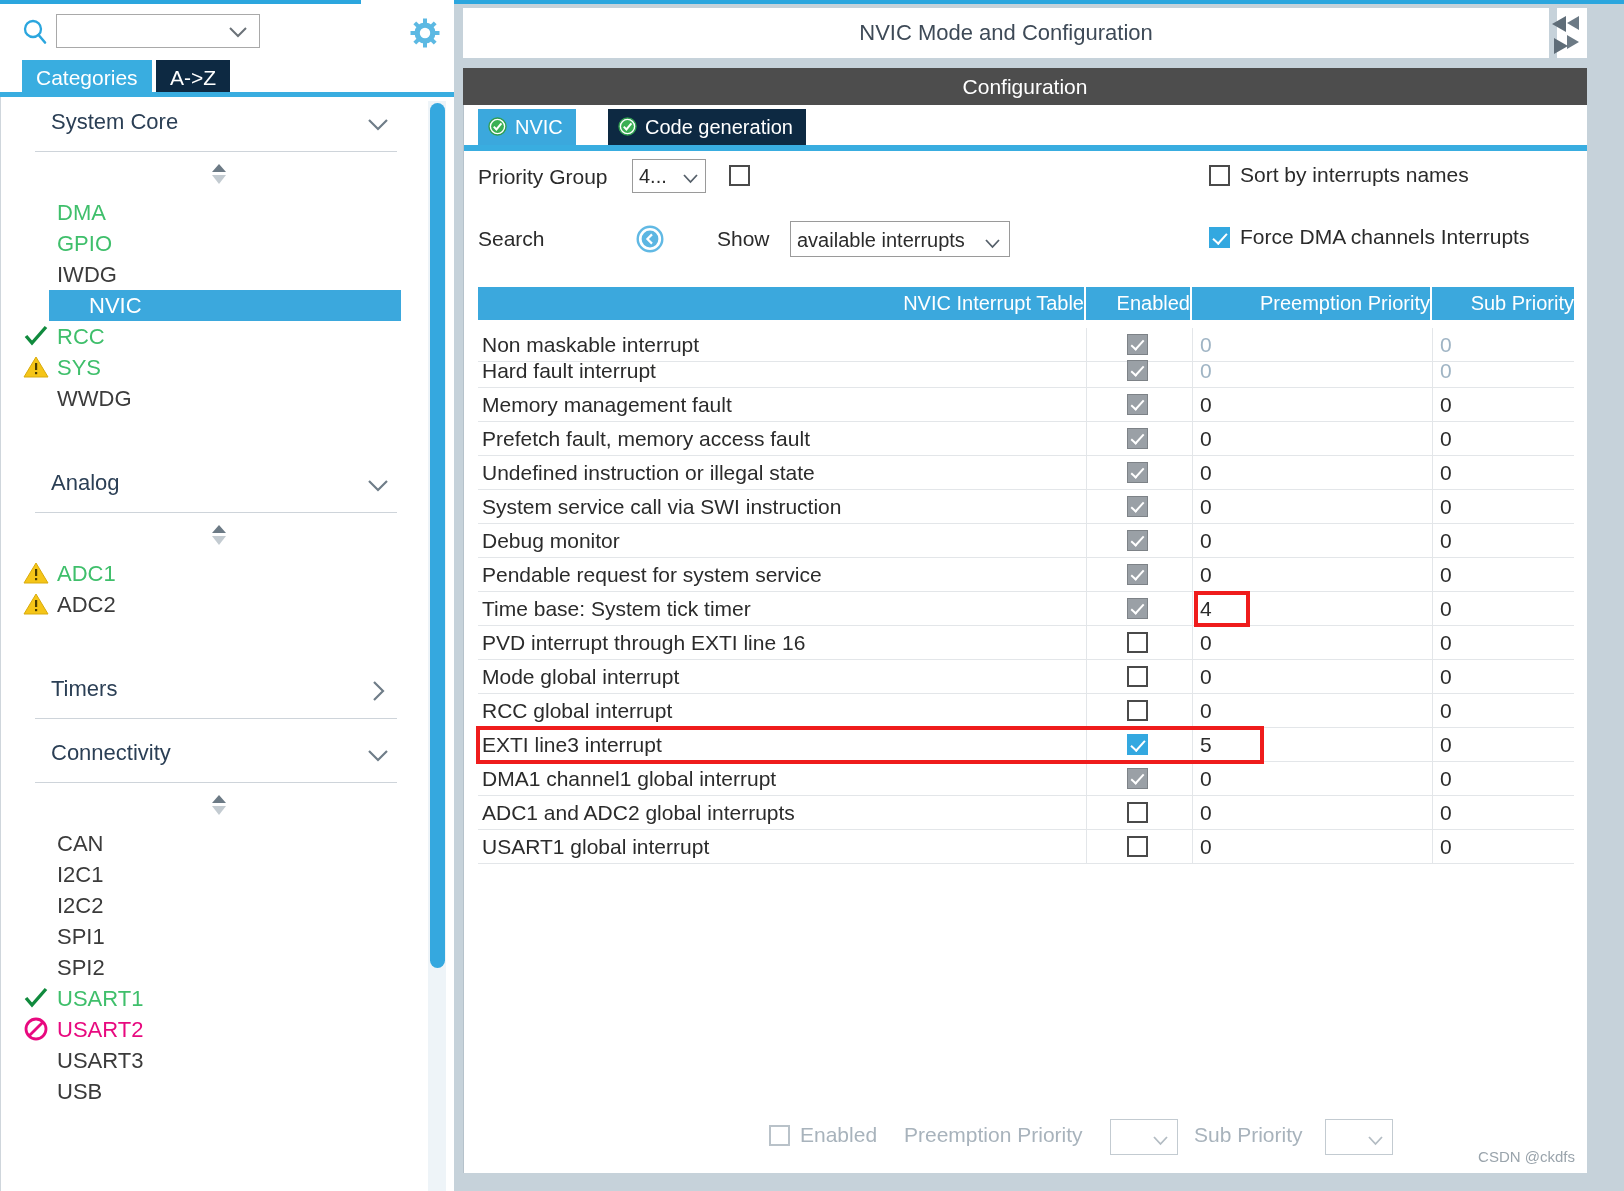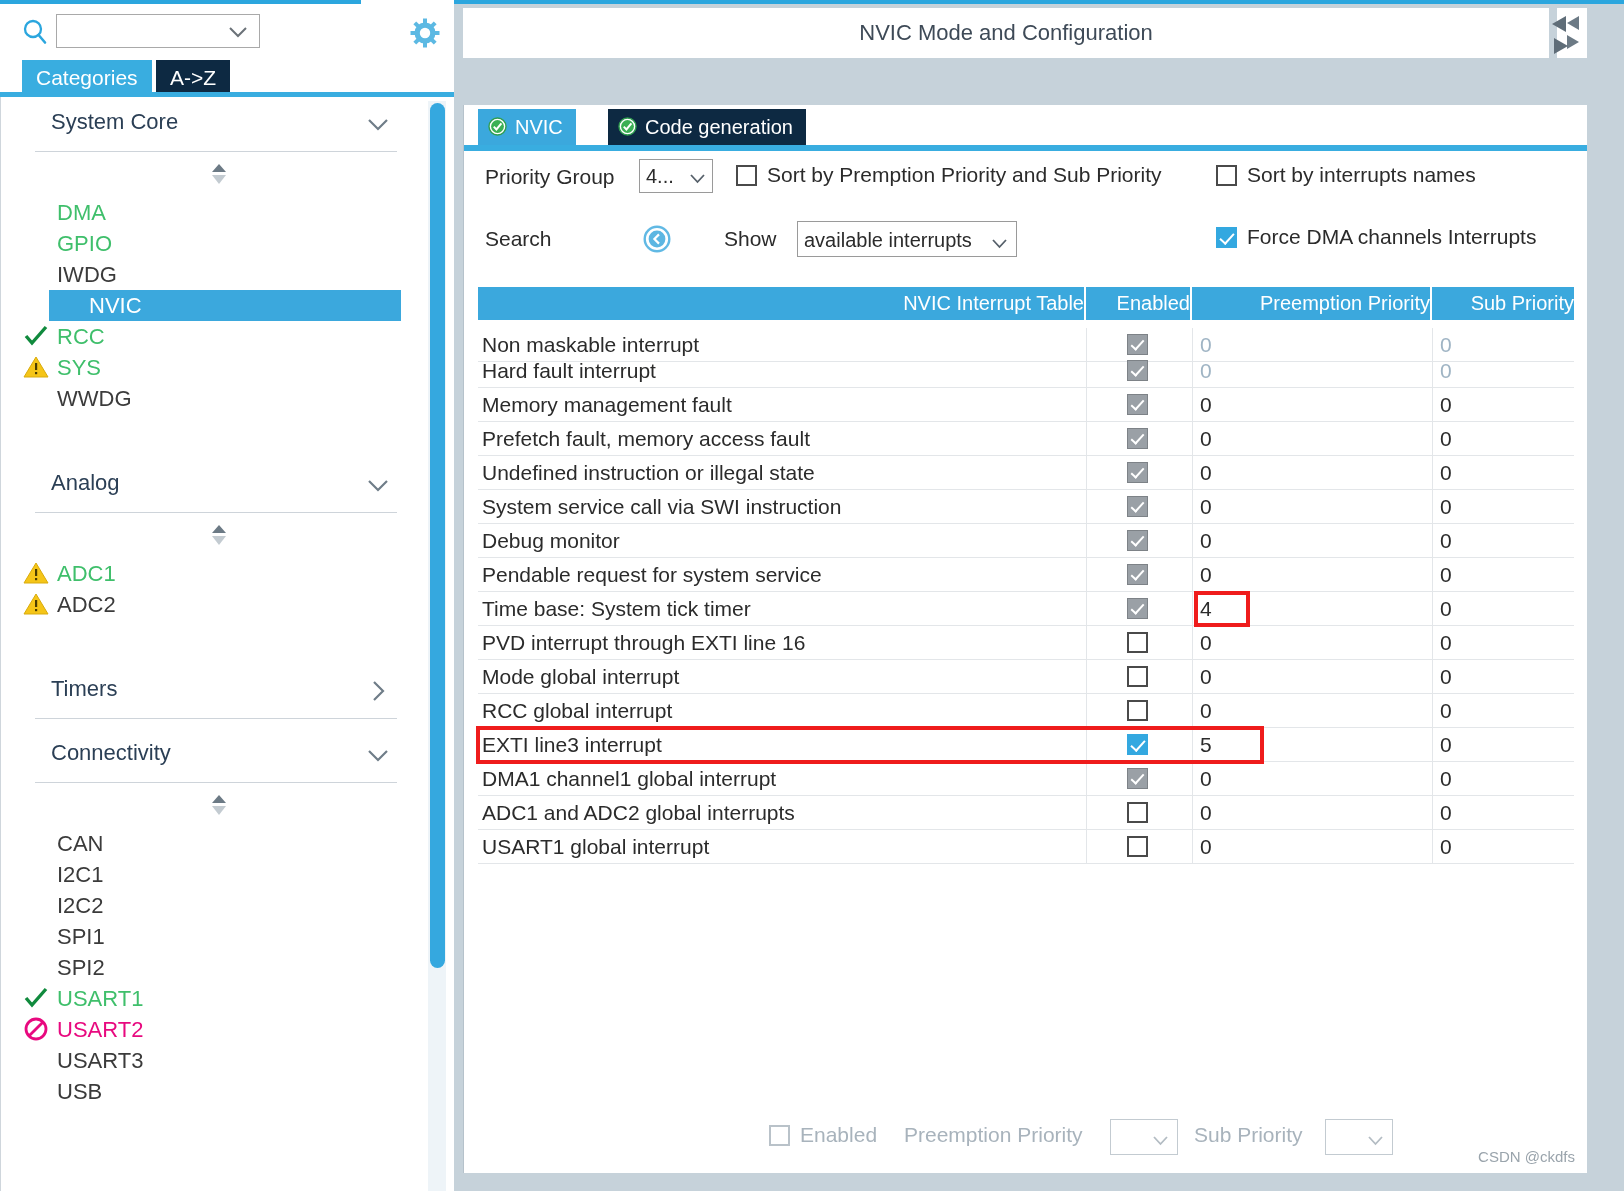--- a/index.html
+++ b/index.html
@@ -101,21 +101,21 @@
   #tabstrip{position:absolute;left:0;top:4px;width:1124px;height:36px;}
   .ctab{
     position:absolute;top:0;height:36px;line-height:36px;font-size:20px;
     color:#ffffff;padding:0 13px 0 10px;box-sizing:border-box;white-space:nowrap;cursor:pointer;
   }
   .ctab .tick{display:inline-block;vertical-align:middle;margin-right:8px;}
   #ctab-nvic{left:14px;background:#3ba8dd;}
   #ctab-code{left:144px;background:#0d2942;}
   #tabstrip-underline{position:absolute;left:0;top:40px;width:1124px;height:6px;background:#39ade0;}
 
-  #opts{position:absolute;left:7px;top:46px;width:1124px;height:105px;}
+  #opts{position:absolute;left:0;top:46px;width:1124px;height:105px;}
   .lbl{position:absolute;font-size:21px;color:#2b2b2b;white-space:nowrap;}
   .combo{
     position:absolute;border:1px solid #9a9a9a;background:#fff;box-sizing:border-box;
     font-size:20px;color:#2b2b2b;
   }
   .combo .cv{position:absolute;left:6px;top:5px;white-space:nowrap;}
   .combo .cchev{position:absolute;top:7px;}
 
   .cbx{
     position:absolute;width:21px;height:21px;border:2px solid #4a4a4a;
@@ -310,20 +310,21 @@
 
     <div id="mode-title-bar">NVIC Mode and Configuration</div>
 
     <div id="collapse-btn">
       <svg width="30" height="50" viewBox="0 0 30 50">
         <polygon points="22,8 10,15 22,22" fill="#6c7a85"></polygon>
         <polygon points="10,27 22,34 10,41" fill="#6c7a85"></polygon>
       </svg>
     </div>
 
+    <div id="configuration-bar">Configuration</div>
 
     <div id="config-body">
 
       <div id="tabstrip">
         <div class="ctab" id="ctab-nvic">
           <span class="tick">
             <svg width="19" height="19" viewBox="0 0 19 19">
               <circle cx="9.5" cy="9.5" r="8.5" fill="#ffffff" stroke="#2f9e4f" stroke-width="1.4"></circle>
               <circle cx="9.5" cy="9.5" r="6.4" fill="#3cb054"></circle>
               <polyline points="5.8,9.6 8.4,12.4 13.4,6.4" fill="none" stroke="#ffffff" stroke-width="2"></polyline>
@@ -347,21 +348,20 @@
         <div class="combo" style="left:168px;top:8px;width:74px;height:34px;">
           <span class="cv">4...</span>
           <span class="cchev" style="right:6px;">
             <svg width="17" height="13" viewBox="0 0 17 13">
               <polyline points="2,3 8.5,10 15,3" fill="none" stroke="#56606a" stroke-width="1.8"></polyline>
             </svg>
           </span>
         </div>
 
         <span class="cbx" style="left:265px;top:14px;"></span>
-        <span class="lbl" style="left:296px;top:12px;">Sort by Premption Priority and Sub Priority</span>
 
         <span class="cbx" style="left:745px;top:14px;"></span>
         <span class="lbl" style="left:776px;top:12px;">Sort by interrupts names</span>
 
         <span class="lbl" style="left:14px;top:76px;">Search</span>
         <span style="position:absolute;left:172px;top:74px;">
           <svg width="28" height="28" viewBox="0 0 28 28">
             <circle cx="14" cy="14" r="12.3" fill="none" stroke="#61b9e4" stroke-width="2.4"></circle>
             <circle cx="14" cy="14" r="8.4" fill="#5cb6e2"></circle>
             <polyline points="16,9.4 11.4,14 16,18.6" fill="none" stroke="#ffffff" stroke-width="2.2"></polyline>

